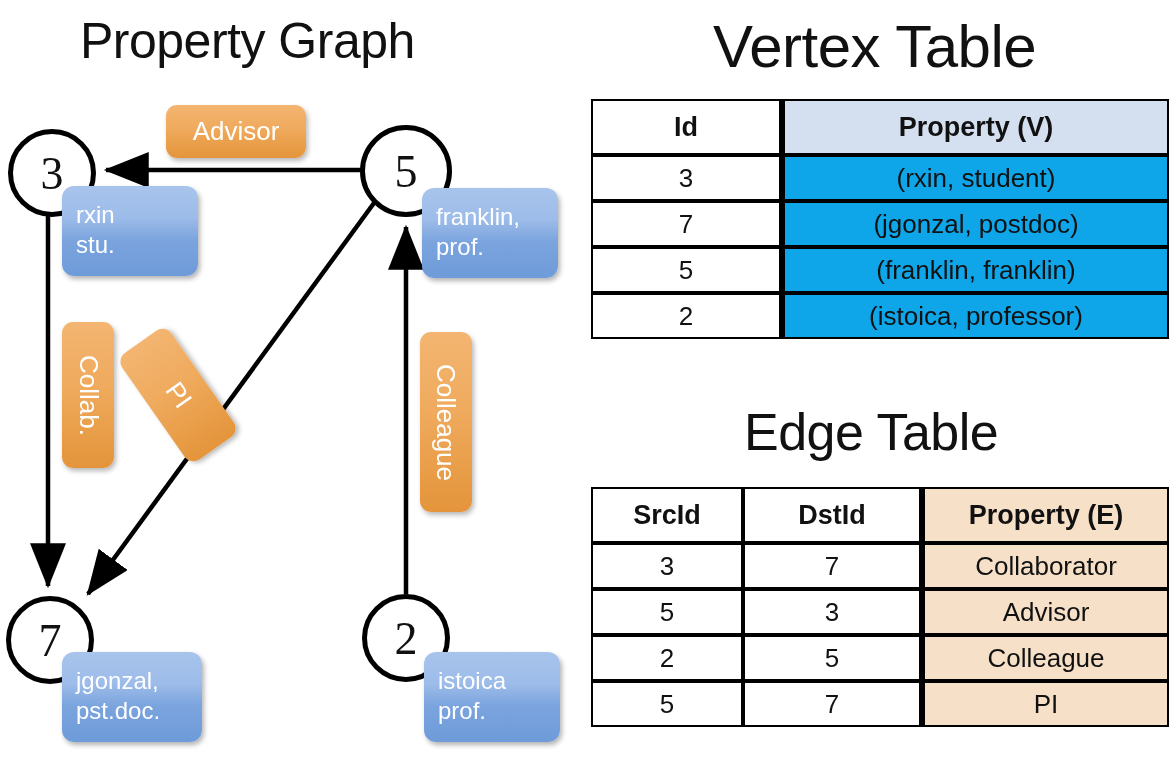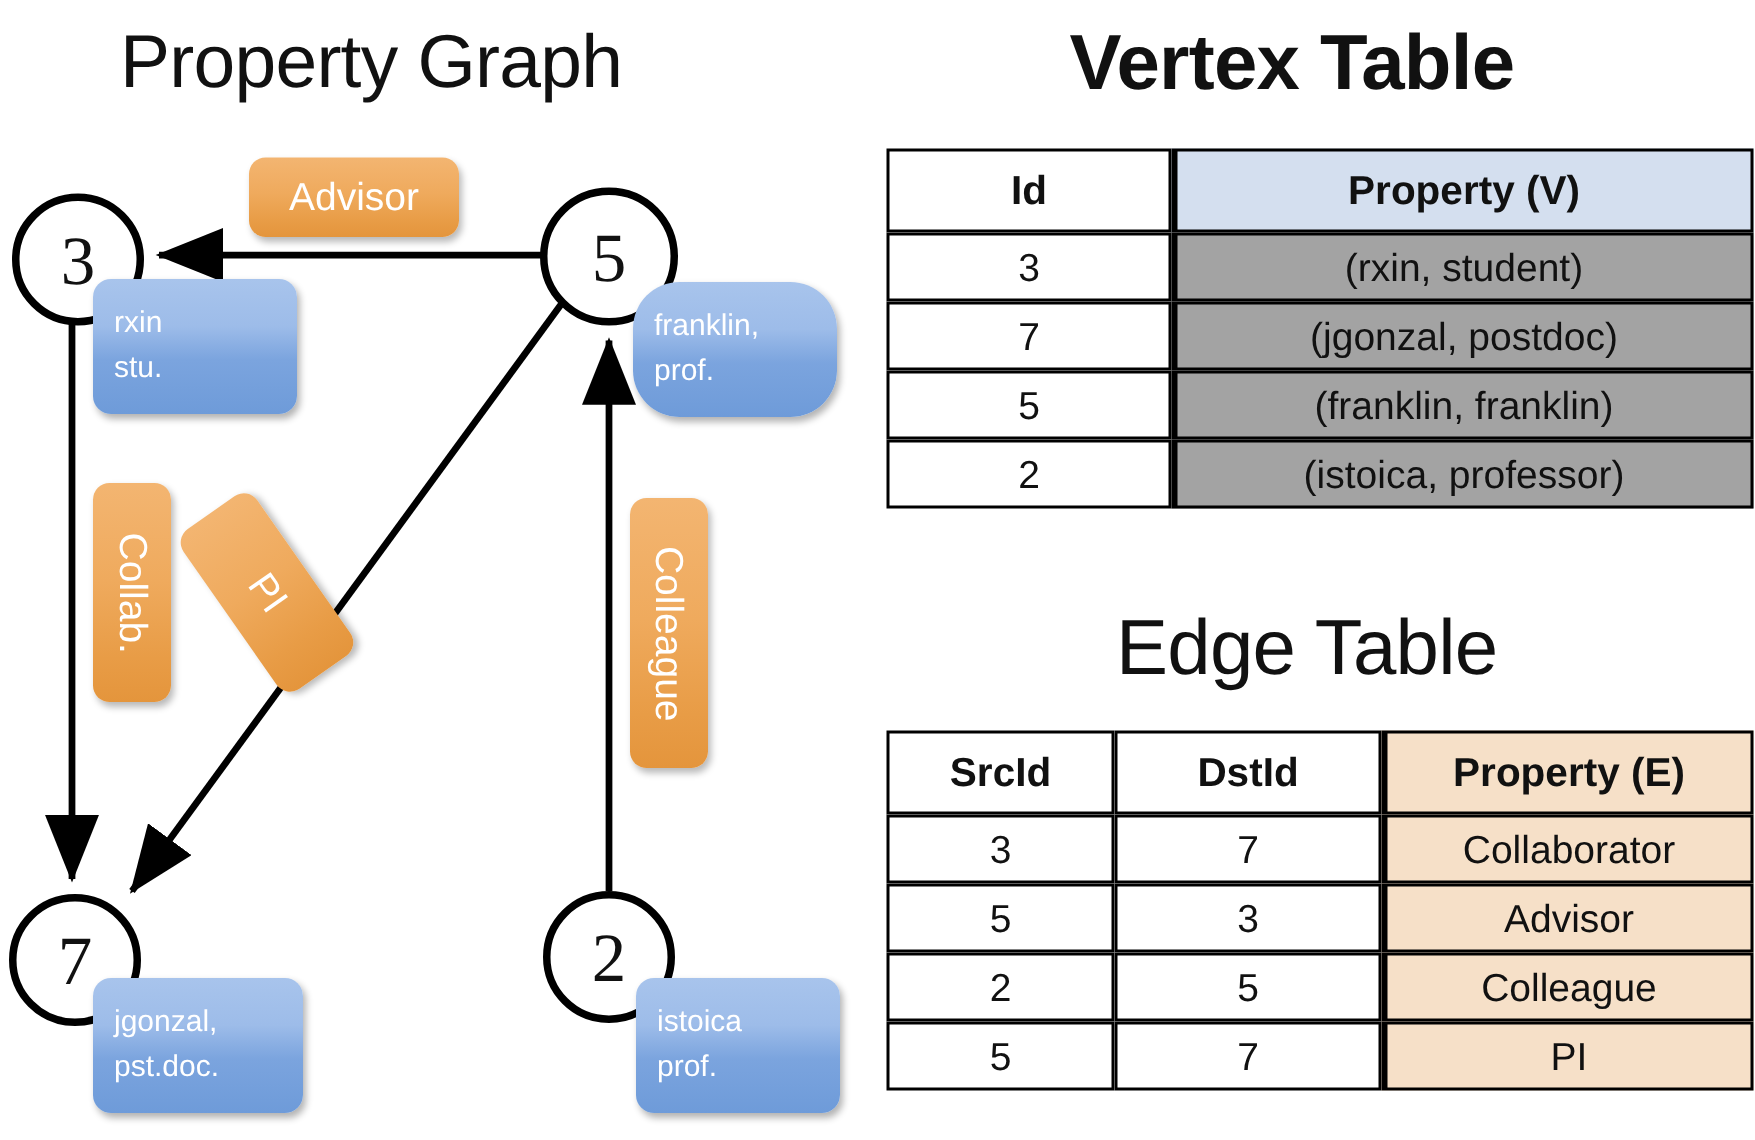--- a/index.html
+++ b/index.html
@@ -15,21 +15,21 @@
   
   .title{
     position:absolute;
     font-family:"Liberation Sans", sans-serif;
     font-weight:300;
     color:#111111;
     white-space:nowrap;
     letter-spacing:-0.5px;
   }
   #title-property-graph{left:80px;top:12px;font-size:50px;}
-  #title-vertex-table{left:713px;top:12px;font-size:52px;font-weight:bold;}
+  #title-vertex-table{left:713px;top:12px;font-size:60px;}
   #title-edge-table{left:744px;top:402px;font-size:52px;}
 
   
   #graph-svg{position:absolute;left:0;top:0;width:585px;height:760px;}
 
   
   .node-circle{
     position:absolute;
     border:5px solid #000;
     border-radius:50%;
@@ -44,28 +44,28 @@
   #node-7{left:6px;top:596px;width:88px;height:88px;}
   #node-2{left:362px;top:594px;width:88px;height:88px;}
 
   
   .prop-box{
     position:absolute;
     border-radius:12px;
     background:linear-gradient(to bottom,#a8c4ec 0%,#9dbce9 35%,#7ba4de 60%,#6e9bd9 100%);
     box-shadow:2px 3px 5px rgba(0,0,0,0.30);
     color:#ffffff;
-    font-size:20px;
+    font-size:24px;
     line-height:30px;
     padding:14px 0 14px 14px;
     box-sizing:border-box;
     font-family:"Liberation Sans", sans-serif;
   }
   #prop-box-3{left:62px;top:186px;width:136px;height:90px;}
-  #prop-box-5{left:422px;top:188px;width:136px;height:90px;border-radius:31px;}
+  #prop-box-5{left:422px;top:188px;width:136px;height:90px;}
   #prop-box-7{left:62px;top:652px;width:140px;height:90px;}
   #prop-box-2{left:424px;top:652px;width:136px;height:90px;}
   .prop-line{display:block;white-space:nowrap;}
 
   
   .edge-label{
     position:absolute;
     border-radius:11px;
     background:linear-gradient(to bottom,#f3b571 0%,#efaa5d 45%,#e89c46 80%,#e4953c 100%);
     box-shadow:2px 3px 5px rgba(0,0,0,0.28);
@@ -102,21 +102,21 @@
     font-size:26px;
     color:#111;
     padding:0;
     height:46px;
     box-sizing:border-box;
   }
   table.grid th{font-weight:bold;font-size:27px;height:56px;}
 
   #vertex-table{left:591px;top:99px;width:578px;}
   #vertex-table .col-id{width:190px;background:#ffffff;}
-  #vertex-table .col-prop{width:388px;background:#a3a3a3;border-left-width:4px;}
+  #vertex-table .col-prop{width:388px;background:#0ea5e9;border-left-width:4px;}
   #vertex-table th.col-prop{background:#d4dfef;text-align:center;}
 
   #edge-table{left:591px;top:487px;width:578px;}
   #edge-table .col-src{width:152px;background:#ffffff;}
   #edge-table .col-dst{width:178px;background:#ffffff;}
   #edge-table .col-eprop{width:248px;background:#f6e0c8;border-left-width:4px;}
   #edge-table th.col-eprop{background:#f6e0c8;}
 </style>
 </head>
 <body>

